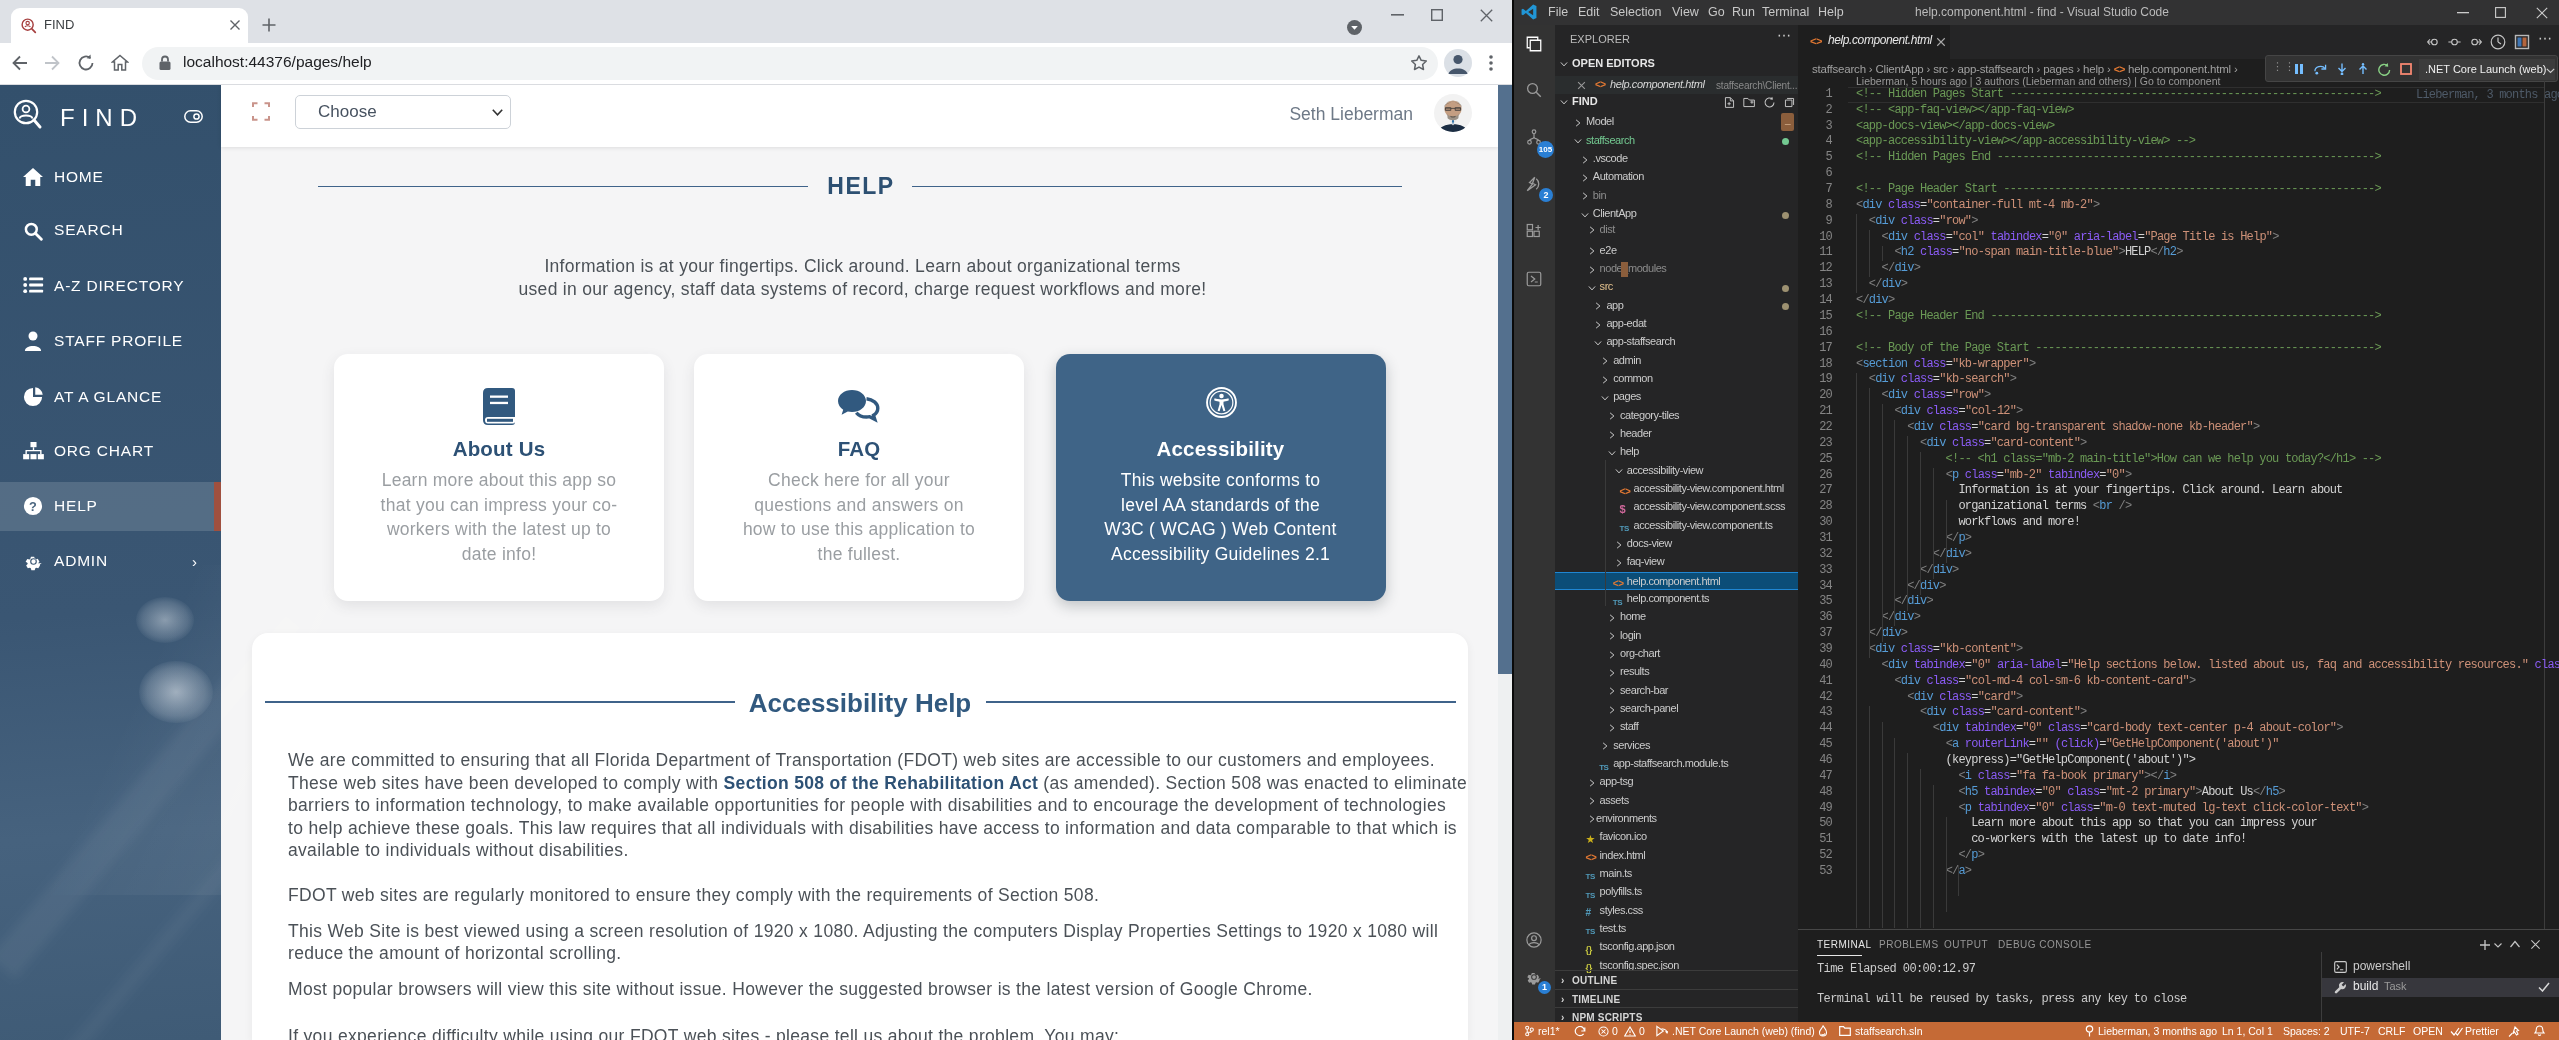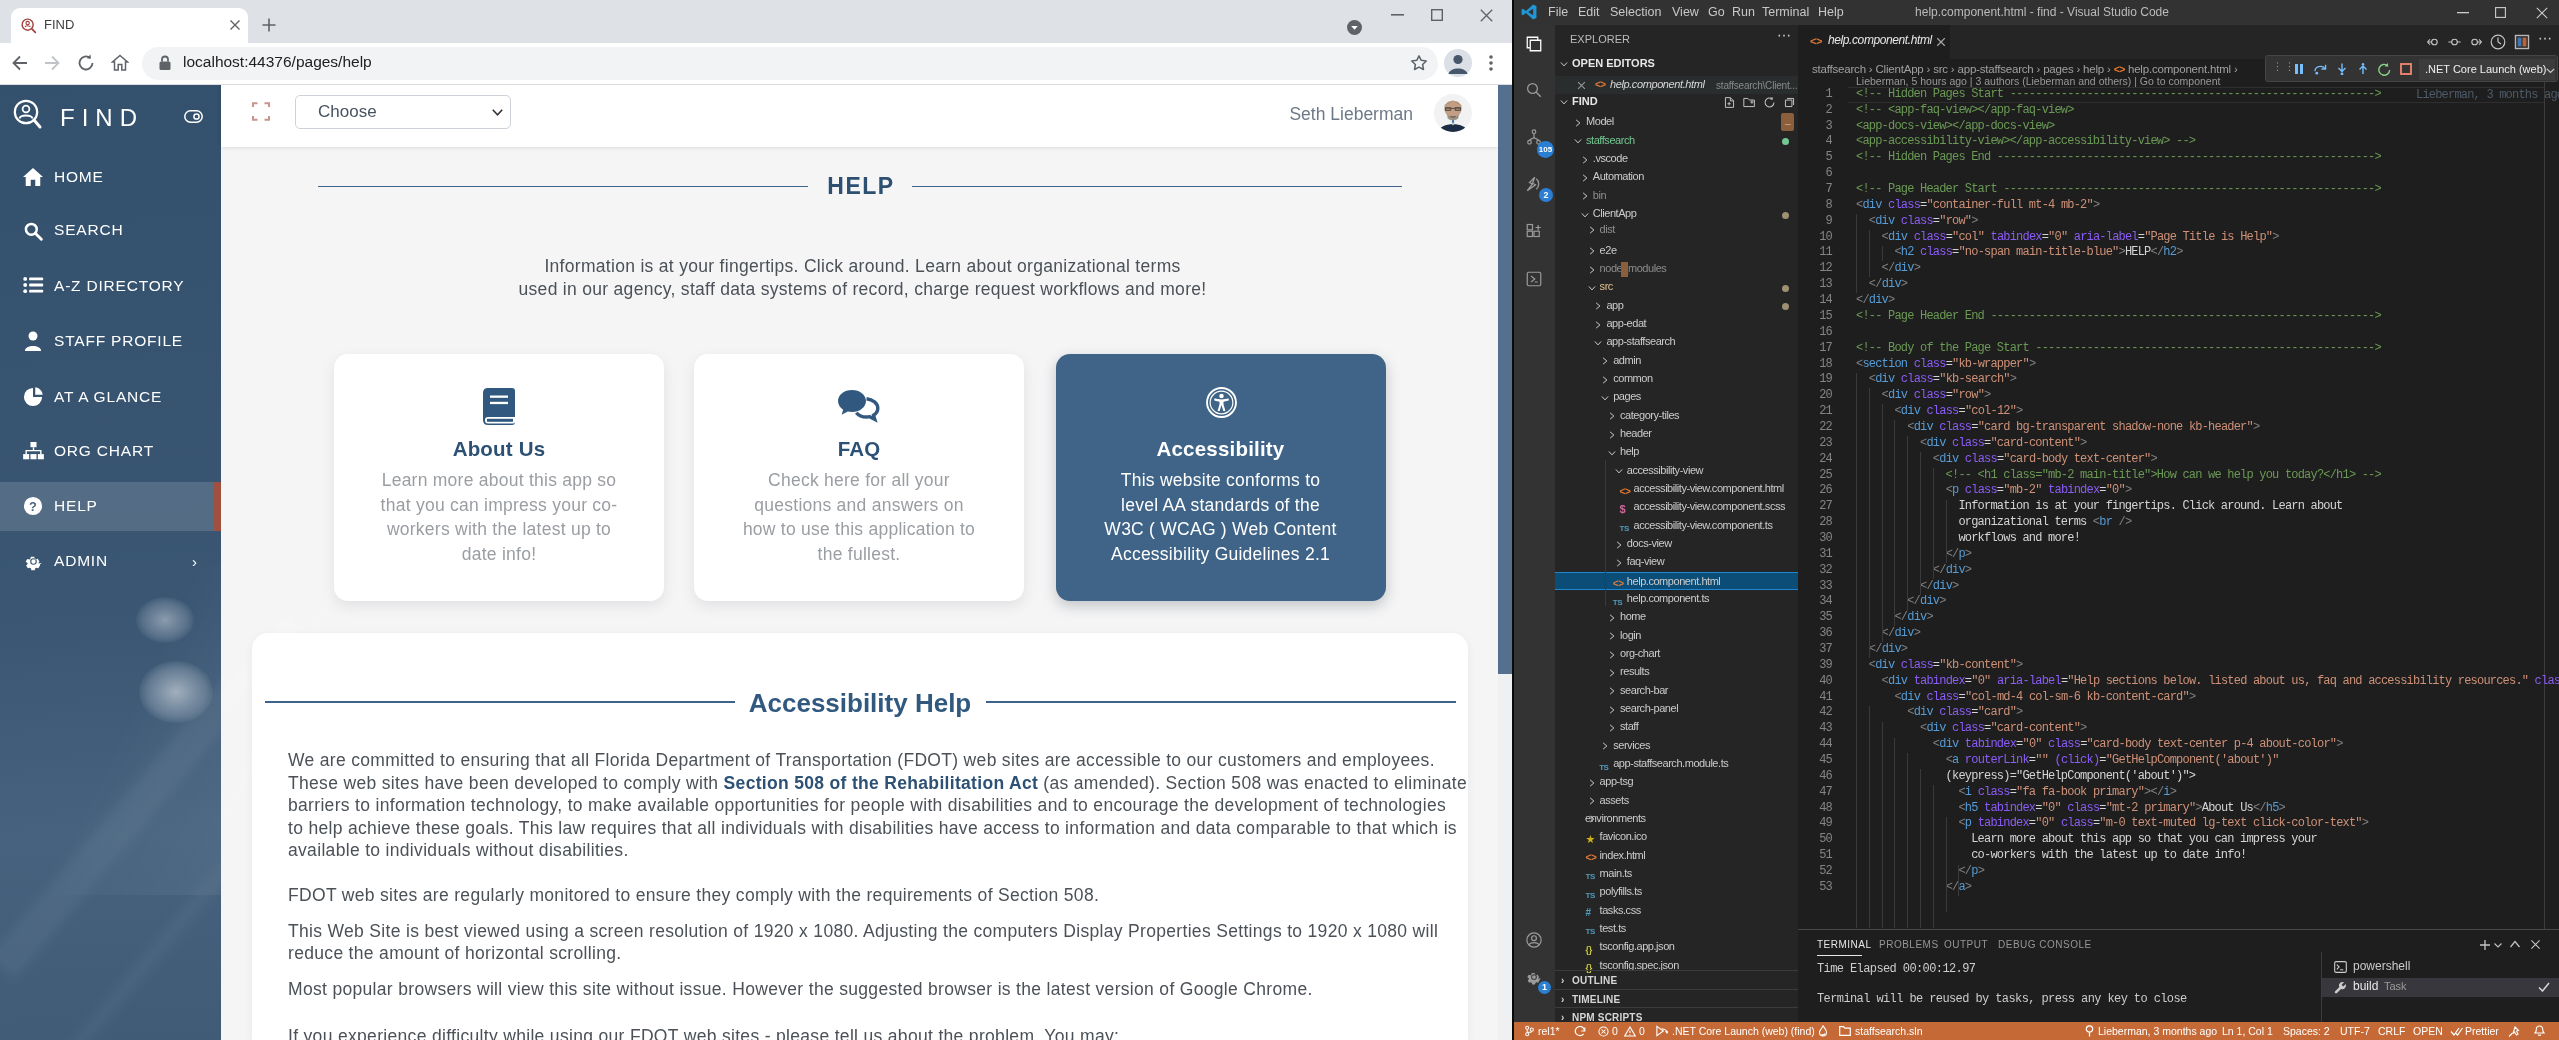--- a/index.html
+++ b/index.html
@@ -580,41 +580,41 @@
 <div class="trow" style="top:767.1px">
                 <span class="chv" style="left:31.6px"><svg width="10" height="10" viewBox="0 0 16 16">
                     <path d="M5 3 L11 8 L5 13" fill="none" stroke="#cccccc" stroke-width="1.6"></path>
                   </svg></span>
                 <span class="tlabel" style="left:44.6px;color:#cccccc">assets</span>
               </div>
 <div class="trow" style="top:785.4px">
                 <span class="chv" style="left:31.6px"><svg width="10" height="10" viewBox="0 0 16 16">
                     <path d="M5 3 L11 8 L5 13" fill="none" stroke="#cccccc" stroke-width="1.6"></path>
                   </svg></span>
-                <span class="tlabel" style="left:30px;color:#cccccc">environments</span>
+                <span class="tlabel" style="left:41px;color:#cccccc">environments</span>
               </div>
 <div class="trow" style="top:803.8px">
                 <span class="chv" style="left:30.6px"><span class="fic" style="color:#cbb01a;font-size:11px">★</span></span>
                 <span class="tlabel" style="left:44.6px;color:#cccccc">favicon.ico</span>
               </div>
 <div class="trow" style="top:822.1px">
                 <span class="chv" style="left:30.6px"><span class="fic" style="color:#e37933;font-weight:700;letter-spacing:-.5px;font-size:10px">&lt;&gt;</span></span>
                 <span class="tlabel" style="left:44.6px;color:#cccccc">index.html</span>
               </div>
 <div class="trow" style="top:840.4px">
                 <span class="chv" style="left:30.6px"><span class="fic" style="color:#519aba;font-weight:700;font-size:8px">TS</span></span>
                 <span class="tlabel" style="left:44.6px;color:#cccccc">main.ts</span>
               </div>
 <div class="trow" style="top:858.8px">
                 <span class="chv" style="left:30.6px"><span class="fic" style="color:#519aba;font-weight:700;font-size:8px">TS</span></span>
                 <span class="tlabel" style="left:44.6px;color:#cccccc">polyfills.ts</span>
               </div>
 <div class="trow" style="top:877.1px">
                 <span class="chv" style="left:30.6px"><span class="fic" style="color:#519aba;font-weight:700;font-size:10px">#</span></span>
-                <span class="tlabel" style="left:44.6px;color:#cccccc">tasks.css</span>
+                <span class="tlabel" style="left:44.6px;color:#cccccc">styles.css</span>
               </div>
 <div class="trow" style="top:895.4px">
                 <span class="chv" style="left:30.6px"><span class="fic" style="color:#519aba;font-weight:700;font-size:8px">TS</span></span>
                 <span class="tlabel" style="left:44.6px;color:#cccccc">test.ts</span>
               </div>
 <div class="trow" style="top:913.8px">
                 <span class="chv" style="left:30.6px"><span class="fic" style="color:#cbcb41;font-weight:700;font-size:9px">{}</span></span>
                 <span class="tlabel" style="left:44.6px;color:#cccccc">tsconfig.app.json</span>
               </div>
 <div class="trow" style="top:932.1px">
@@ -716,21 +716,20 @@
 <div class="cl"><span class="ln">14</span><span class="ct"><i class="p">&lt;/</i><i class="t">div</i><i class="p">&gt;</i></span></div>
 <div class="cl"><span class="ln">15</span><span class="ct"><i class="c">&lt;!-- Page Header End ------------------------------------------------------------&gt;</i></span></div>
 <div class="cl"><span class="ln">16</span><span class="ct"></span></div>
 <div class="cl"><span class="ln">17</span><span class="ct"><i class="c">&lt;!-- Body of the Page Start -----------------------------------------------------&gt;</i></span></div>
 <div class="cl"><span class="ln">18</span><span class="ct"><i class="p">&lt;</i><i class="t">section</i> <i class="a">class</i><i class="x">=</i><i class="s">"kb-wrapper"</i><i class="p">&gt;</i></span></div>
 <div class="cl"><span class="ln">19</span><span class="ct"><i class="x">  </i><i class="p">&lt;</i><i class="t">div</i> <i class="a">class</i><i class="x">=</i><i class="s">"kb-search"</i><i class="p">&gt;</i></span></div>
 <div class="cl"><span class="ln">20</span><span class="ct"><i class="x">    </i><i class="p">&lt;</i><i class="t">div</i> <i class="a">class</i><i class="x">=</i><i class="s">"row"</i><i class="p">&gt;</i></span></div>
 <div class="cl"><span class="ln">21</span><span class="ct"><i class="x">      </i><i class="p">&lt;</i><i class="t">div</i> <i class="a">class</i><i class="x">=</i><i class="s">"col-12"</i><i class="p">&gt;</i></span></div>
 <div class="cl"><span class="ln">22</span><span class="ct"><i class="x">        </i><i class="p">&lt;</i><i class="t">div</i> <i class="a">class</i><i class="x">=</i><i class="s">"card bg-transparent shadow-none kb-header"</i><i class="p">&gt;</i></span></div>
 <div class="cl"><span class="ln">23</span><span class="ct"><i class="x">          </i><i class="p">&lt;</i><i class="t">div</i> <i class="a">class</i><i class="x">=</i><i class="s">"card-content"</i><i class="p">&gt;</i></span></div>
-<div class="cl"><span class="ln">24</span><span class="ct"><i class="x">            </i><i class="p">&lt;</i><i class="t">div</i> <i class="a">class</i><i class="x">=</i><i class="s">"card-body text-center"</i><i class="p">&gt;</i></span></div>
 <div class="cl"><span class="ln">25</span><span class="ct"><i class="c">              &lt;!-- &lt;h1 class="mb-2 main-title"&gt;How can we help you today?&lt;/h1&gt; --&gt;</i></span></div>
 <div class="cl"><span class="ln">26</span><span class="ct"><i class="x">              </i><i class="p">&lt;</i><i class="t">p</i> <i class="a">class</i><i class="x">=</i><i class="s">"mb-2"</i> <i class="a">tabindex</i><i class="x">=</i><i class="s">"0"</i><i class="p">&gt;</i></span></div>
 <div class="cl"><span class="ln">27</span><span class="ct"><i class="x">                Information is at your fingertips. Click around. Learn about</i></span></div>
 <div class="cl"><span class="ln">28</span><span class="ct"><i class="x">                organizational terms </i><i class="p">&lt;</i><i class="t">br</i> <i class="p">/&gt;</i></span></div>
 <div class="cl"><span class="ln">30</span><span class="ct"><i class="x">                workflows and more!</i></span></div>
 <div class="cl"><span class="ln">31</span><span class="ct"><i class="x">              </i><i class="p">&lt;/</i><i class="t">p</i><i class="p">&gt;</i></span></div>
 <div class="cl"><span class="ln">32</span><span class="ct"><i class="x">            </i><i class="p">&lt;/</i><i class="t">div</i><i class="p">&gt;</i></span></div>
 <div class="cl"><span class="ln">33</span><span class="ct"><i class="x">          </i><i class="p">&lt;/</i><i class="t">div</i><i class="p">&gt;</i></span></div>
 <div class="cl"><span class="ln">34</span><span class="ct"><i class="x">        </i><i class="p">&lt;/</i><i class="t">div</i><i class="p">&gt;</i></span></div>
 <div class="cl"><span class="ln">35</span><span class="ct"><i class="x">      </i><i class="p">&lt;/</i><i class="t">div</i><i class="p">&gt;</i></span></div>

